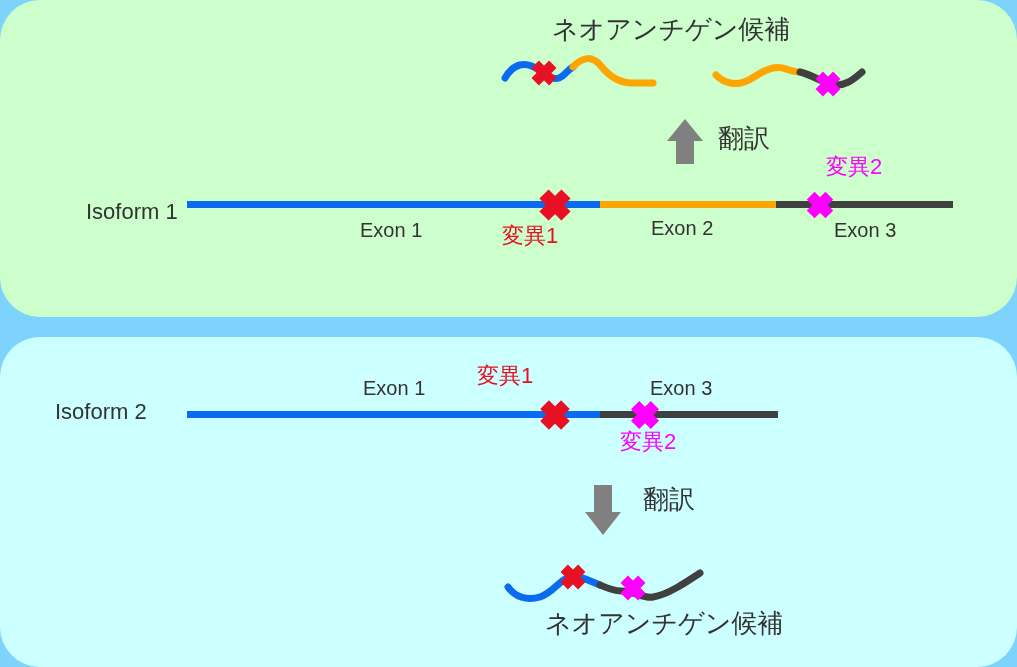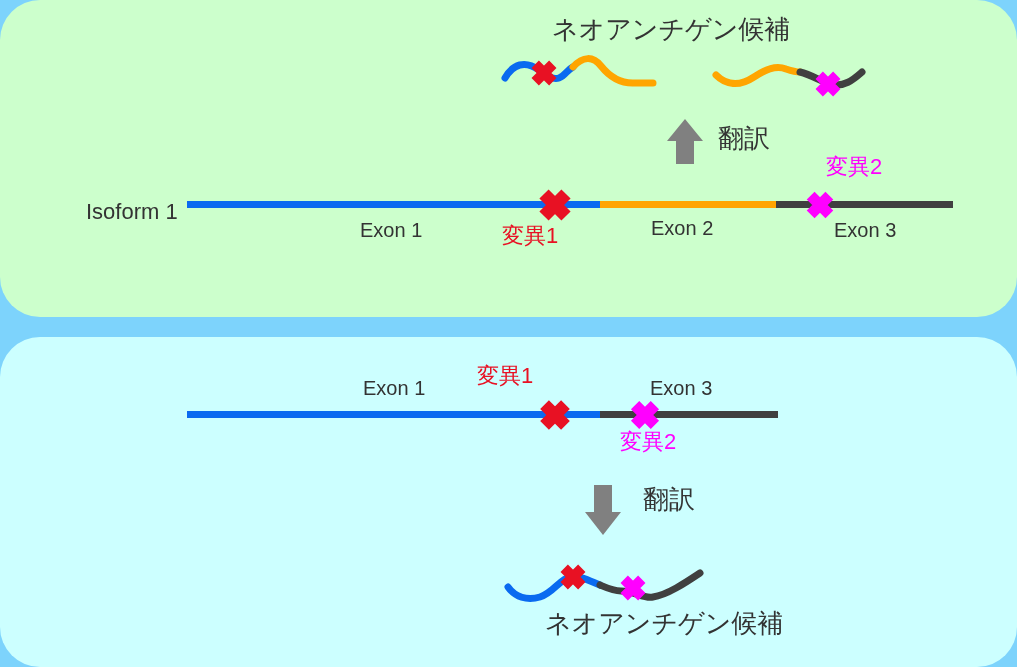--- a/index.html
+++ b/index.html
@@ -82,20 +82,21 @@
     <div class="abs t24" style="left:651px;top:217px;">Exon 2</div>
     <div class="abs t24" style="left:834px;top:219px;">Exon 3</div>
   </div>
 
   <div class="panel" id="panel-iso2">
 
     <div class="abs t24" style="left:363px;top:40px;">Exon 1</div>
     <div class="abs t25 red" style="left:477px;top:27px;">変異1</div>
     <div class="abs t24" style="left:650px;top:40px;">Exon 3</div>
 
+    <div class="abs t25" style="left:55px;top:63px;">Isoform 2</div>
     <div class="seg blue" style="left:187px;top:74px;width:413px;"></div>
     <div class="seg dark" style="left:600px;top:74px;width:178px;"></div>
 
     <svg class="xmark xred" style="left:536px;top:59px;" width="38" height="38" viewBox="0 0 40 40">
       <path d="M9 9 L31 31 M31 9 L9 31" stroke-width="13"></path>
     </svg>
     <svg class="xmark xmag" style="left:627px;top:60px;" width="36" height="36" viewBox="0 0 40 40">
       <path d="M9 9 L31 31 M31 9 L9 31" stroke-width="13"></path>
     </svg>
 

